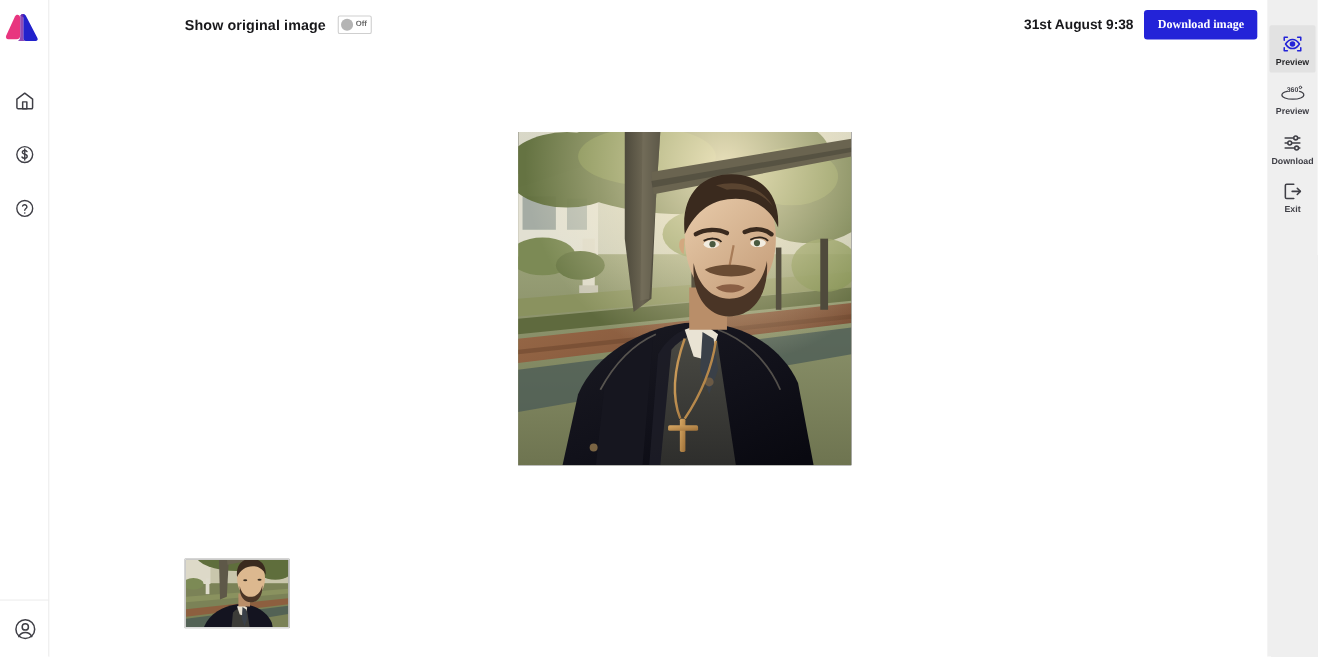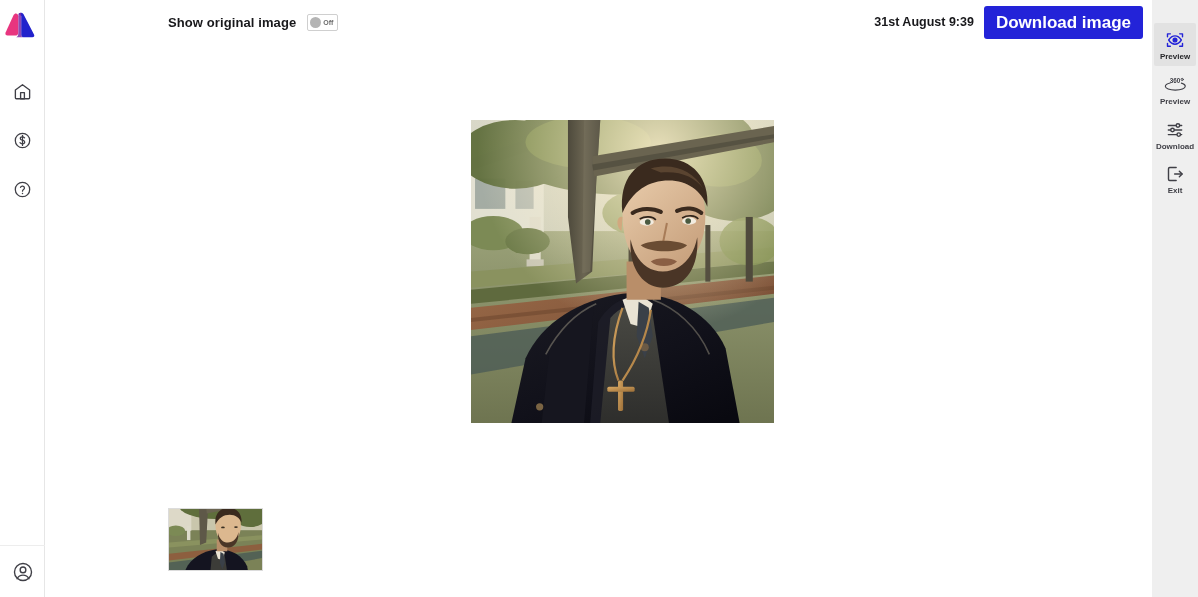--- a/index.html
+++ b/index.html
@@ -132,22 +132,22 @@
     font-size: 12.5px;
     font-weight: bold;
     color: #18181b;
     white-space: nowrap;
   }
   .download-btn {
     background: #2323d8;
     color: #ffffff;
     border: none;
     border-radius: 3px;
-    font-family: Liberation Sans, sans-serif;
-    font-size: 17px;
+    font-family: Liberation Serif, serif;
+    font-size: 11px;
     font-weight: bold;
     padding: 8px 12px;
     cursor: pointer;
     white-space: nowrap;
     line-height: 1;
   }
 
   
   .stage {
     flex: 1 1 auto;
@@ -277,21 +277,21 @@
 
       <div class="toggle-group">
         <span class="toggle-label">Show original image</span>
         <div class="toggle-switch">
           <span class="toggle-knob"></span>
           <span class="toggle-state">Off</span>
         </div>
       </div>
 
       <div class="topbar-right">
-        <span class="timestamp">31st August 9:39</span>
+        <span class="timestamp">31st August 9:38</span>
         <button class="download-btn">Download image</button>
       </div>
     </div>
 
     <div class="stage">
 
       <div class="hero-frame">
         <svg class="scene" viewBox="0 0 300 300" preserveAspectRatio="xMidYMid slice">
           <defs>
             <linearGradient id="sky" x1="0" y1="0" x2="0.3" y2="1">

